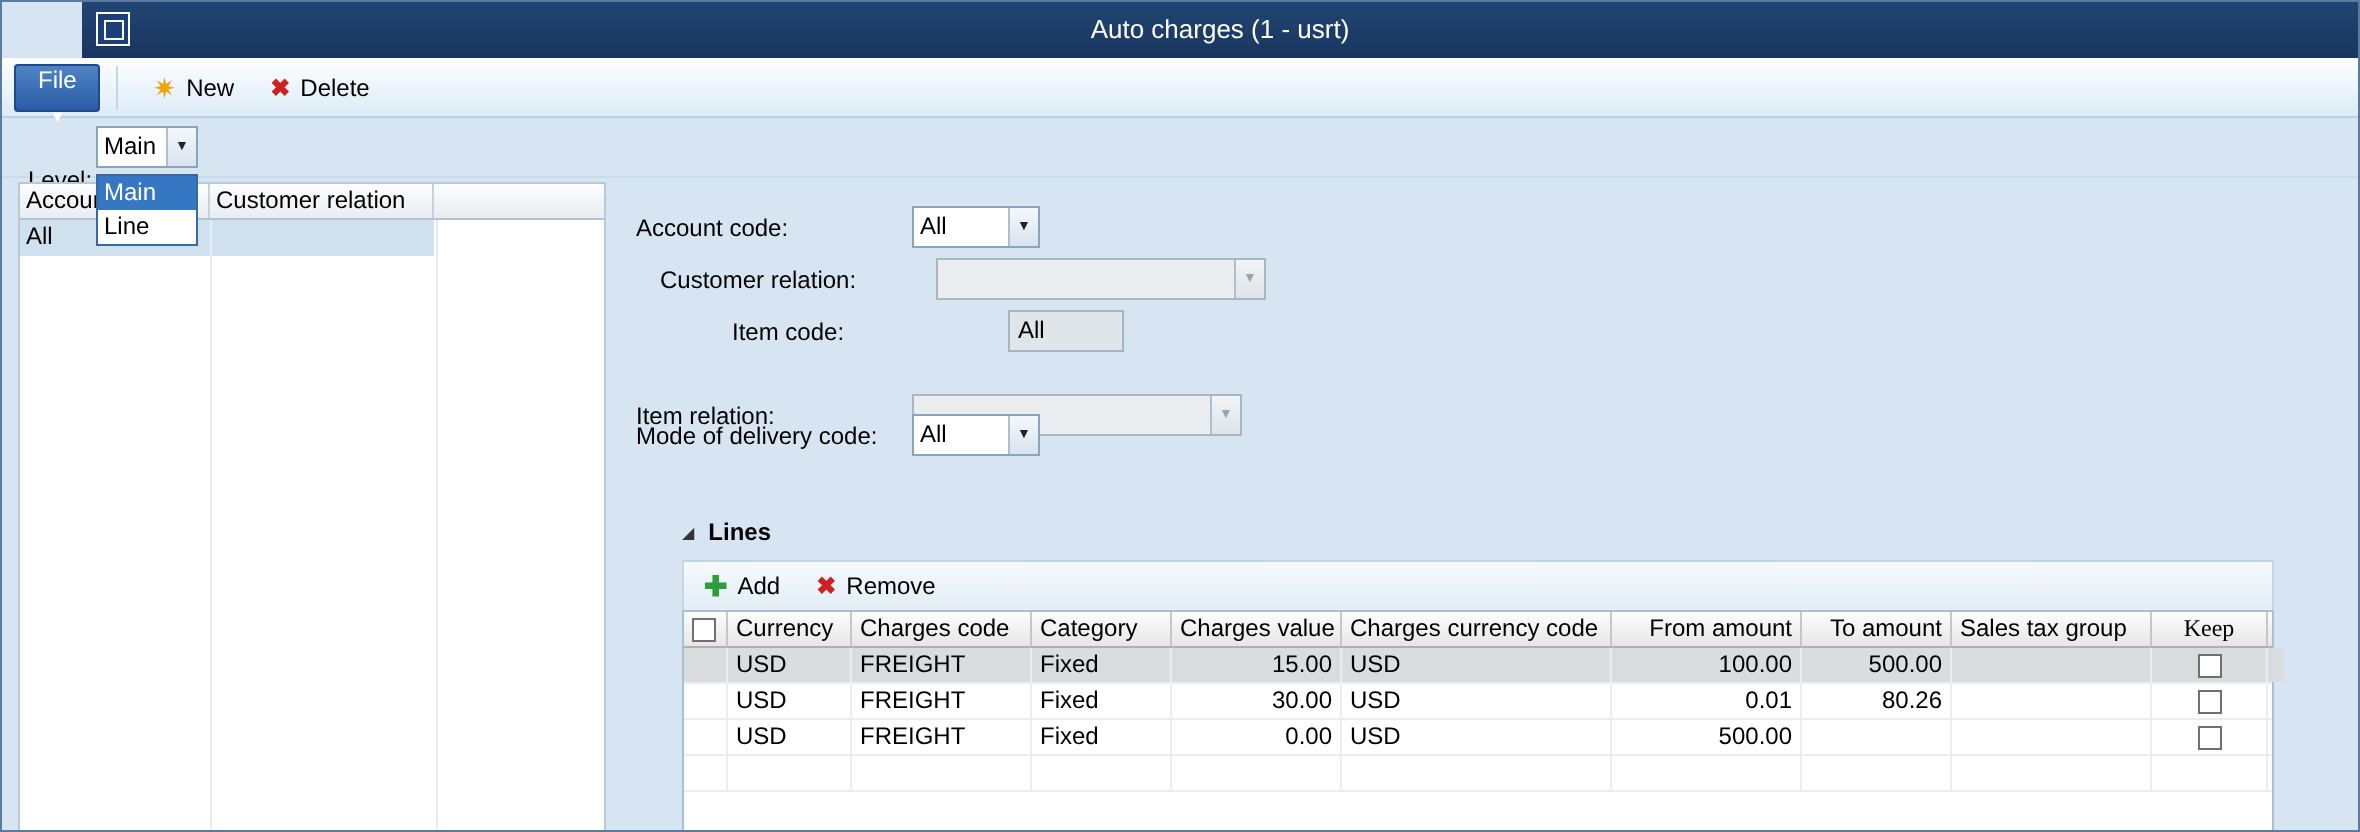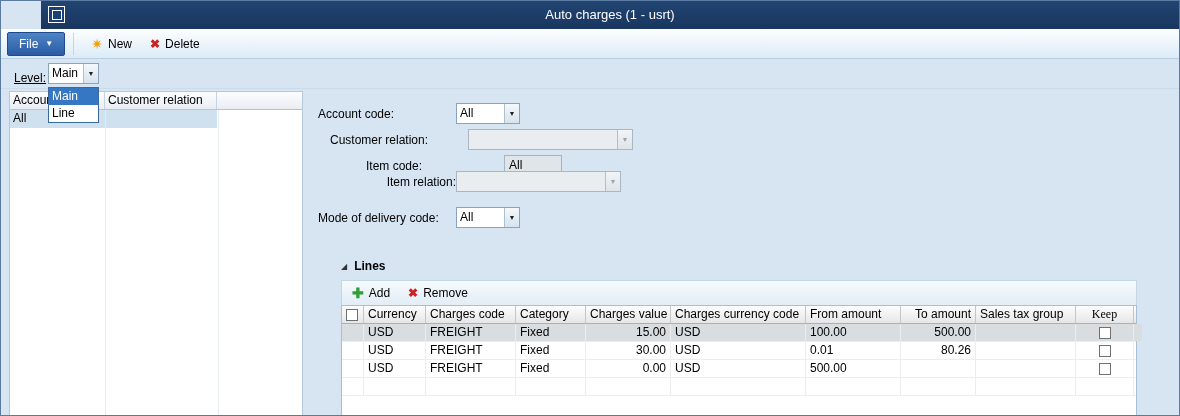--- a/index.html
+++ b/index.html
@@ -9,31 +9,31 @@
   .window { position:relative; width:1180px; height:416px; background:#d7e5f2; border:1px solid #5a7aa0; overflow:hidden; }
 
   
   .titlebar { position:absolute; left:0; top:0; right:0; height:40px; background:linear-gradient(#224573,#142f56);margin-left:40px; }
   .titlebar .title { position:absolute; left:0; right:0; top:0; height:28px; line-height:28px; text-align:center; color:#fff; font-size:13px; }
   .app-icon { position:absolute; left:7px; top:5px; width:17px; height:17px; border:1px solid #fff; background:#1b3f77; z-index:2; }
   .app-icon::after { content:""; position:absolute; left:3px; top:3px; width:8px; height:8px; border:1px solid #fff; }
 
   
   .toolbar { position:absolute; left:0; top:28px; right:0; height:30px; background:linear-gradient(#fdfeff,#dcebf7); border-bottom:1px solid #b9cfe4; display:flex; align-items:center; padding:0 6px; }
-  .file-btn { display:flex; align-items:center; gap:7px; height:24px; padding:0 11px; background:linear-gradient(#4f84c4,#2a5ca6); border:1px solid #1d4a8c; border-radius:2px; color:#fff; font-size:12px; font-family:inherit; cursor:pointer; }
+  .file-btn { display:flex; align-items:center; gap:7px; height:24px; padding:0 11px; background:linear-gradient(#4f84c4,#2a5ca6); border:1px solid #1d4a8c; border-radius:2px; color:#fff; font-size:12px; font-family:inherit; cursor:pointer;flex-direction:column; }
   .file-btn .caret { font-size:8px; }
   .tb-sep { width:1px; height:22px; background:#c2d6e8; margin:0 8px; }
   .tb-btn { display:flex; align-items:center; gap:5px; height:24px; padding:0 9px; background:transparent; border:none; font-size:12px; font-family:inherit; cursor:pointer; }
   .icon-star { color:#f0a30a; font-size:14px; line-height:1; }
   .icon-delx { color:#cc2222; font-size:12px; font-weight:bold; line-height:1; }
   .icon-plus { color:#2e9e3a; font-size:14px; font-weight:bold; line-height:1; }
 
   
   .level-row { position:absolute; left:0; top:58px; right:0; height:30px; border-bottom:1px solid #c9dcec; }
-  .level-label { position:absolute; left:13px; top:12px;text-decoration:underline; }
+  .level-label { position:absolute; left:13px; top:24px;text-decoration:underline; }
   .combo { display:flex; align-items:stretch; border:1px solid #8aa4bd; background:#fff; height:21px; }
   .combo-text { flex:1; padding:2px 3px; overflow:hidden; white-space:nowrap; }
   .combo-arrow { width:15px; flex:0 0 15px; background:linear-gradient(#f4f8fb,#d7e3ee); border-left:1px solid #aebfce; display:flex; align-items:center; justify-content:center; font-size:7px; color:#222; }
   .combo.disabled { background:#e9edf0; border-color:#aab6c0; }
   .combo.disabled .combo-arrow { color:#9aa4ad; background:linear-gradient(#f2f4f6,#dfe4e8); }
   .combo-level { position:absolute; left:47px; top:4px; width:51px; }
   .dd-list { position:absolute; left:47px; top:86px; width:51px; background:#fff; border:1px solid #39699f; z-index:30; }
   .dd-item { height:17px; line-height:17px; padding:0 3px; cursor:default; }
   .dd-item.selected { background:#3677c4; color:#fff; }
 
@@ -72,21 +72,21 @@
   .lg-hcell { padding:1px 4px; border-right:1px solid #c6c6c6; white-space:nowrap; overflow:hidden; flex-shrink:0; }
   .lg-row { display:flex; height:18px; border-bottom:1px solid #ededed; }
   .lg-cell { padding:1px 4px; border-right:1px solid #ededed; white-space:nowrap; overflow:hidden; flex-shrink:0; }
   .lg-row.selected .lg-cell { background:#d9dde0; }
   .w-sel { width:22px; }
   .w-cur { width:62px; }
   .w-code { width:90px; }
   .w-cat { width:70px; }
   .w-val { width:85px; text-align:right; }
   .w-ccy { width:135px; }
-  .w-from { width:95px; text-align:left; }
+  .w-from { width:95px; text-align:right; }
   .w-to { width:75px; text-align:right; }
   .w-tax { width:100px; }
   .w-keep { width:58px; text-align:center;font-family:Liberation Serif, serif; }
   .w-last { flex:1; border-right:none; }
   .cb { display:inline-block; width:12px; height:12px; border:1px solid #707070; background:#fff; vertical-align:middle; }
 </style>
 </head>
 <body>
 
 <div class="window">
@@ -158,21 +158,21 @@
           <span class="combo-text"></span>
           <span class="combo-arrow">▼</span>
         </div>
       </div>
 
       <div class="field-row" style="top:66px;margin-left:48px;">
         <label>Item code:</label>
         <div class="readbox">All</div>
       </div>
 
-      <div class="field-row" style="top:82px;text-align:right;">
+      <div class="field-row" style="top:108px;">
         <label>Item relation:</label>
         <div class="combo cmb-lg disabled">
           <span class="combo-text"></span>
           <span class="combo-arrow">▼</span>
         </div>
       </div>
 
       <div class="field-row" style="top:118px;">
         <label>Mode of delivery code:</label>
         <div class="combo cmb-sm">

